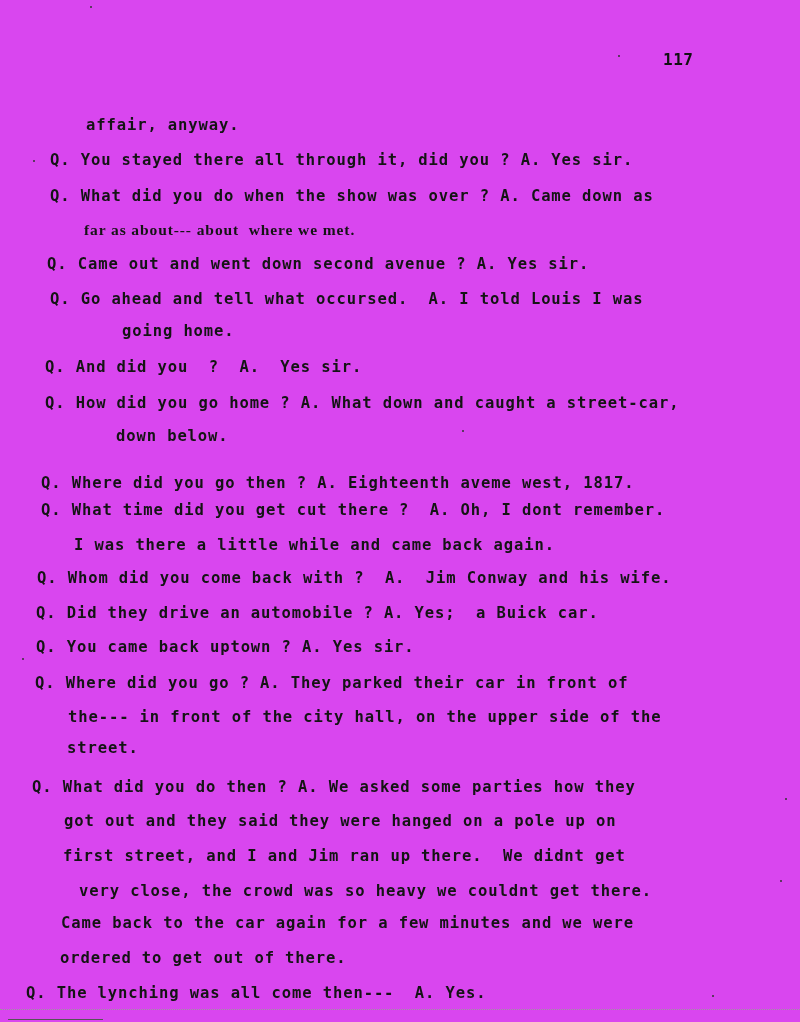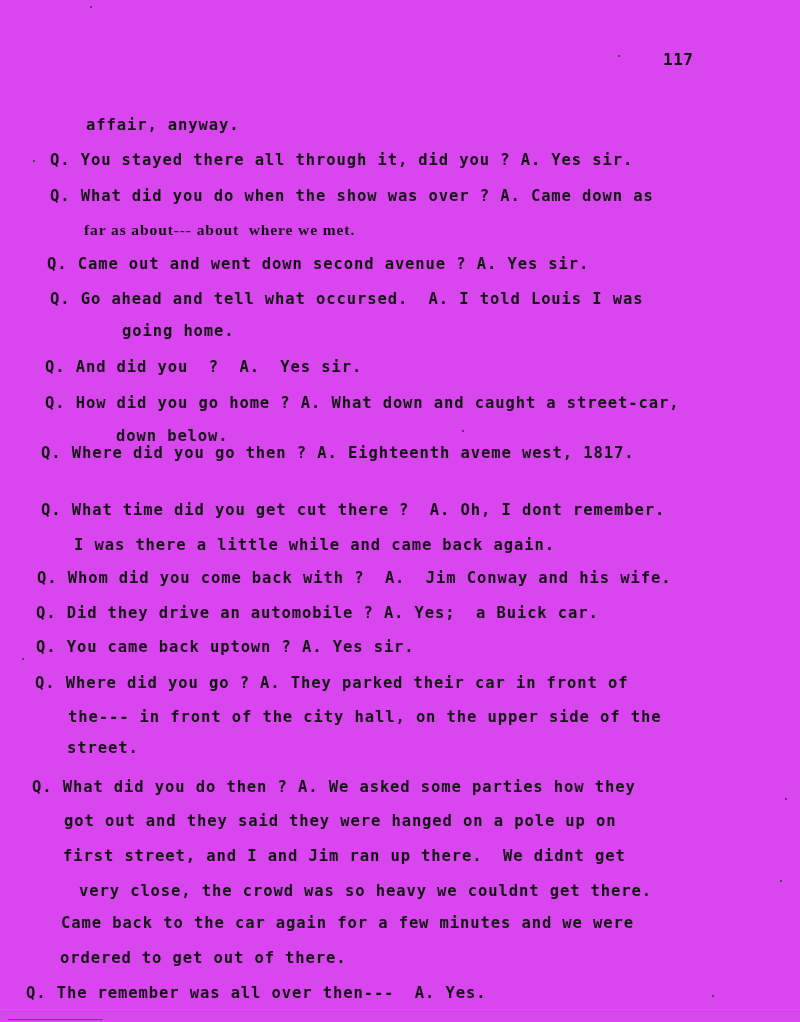--- a/index.html
+++ b/index.html
@@ -71,36 +71,36 @@
     <div class="line" style="left:86px;top:115px;text-align:center;">affair, anyway.</div>
     <div class="line" style="left:50px;top:150px;">Q. You stayed there all through it, did you ? A. Yes sir.</div>
     <div class="line" style="left:50px;top:186px;">Q. What did you do when the show was over ? A. Came down as</div>
     <div class="line" style="left:84px;top:220px;font-family:Liberation Serif, serif;">far as about--- about  where we met.</div>
     <div class="line" style="left:47px;top:254px;">Q. Came out and went down second avenue ? A. Yes sir.</div>
     <div class="line" style="left:50px;top:289px;">Q. Go ahead and tell what occursed.  A. I told Louis I was</div>
     <div class="line" style="left:78px;top:321px;margin-left:44px;">going home.</div>
     <div class="line" style="left:45px;top:357px;">Q. And did you  ?  A.  Yes sir.</div>
     <div class="line" style="left:45px;top:393px;">Q. How did you go home ? A. What down and caught a street-car,</div>
     <div class="line" style="left:76px;top:426px;margin-left:40px;">down below.</div>
-    <div class="line" style="left:41px;top:443px;">Q. Where did you go then ? A. Eighteenth aveme west, 1817.</div>
+    <div class="line" style="left:41px;top:473px;">Q. Where did you go then ? A. Eighteenth aveme west, 1817.</div>
     <div class="line" style="left:41px;top:500px;">Q. What time did you get cut there ?  A. Oh, I dont remember.</div>
     <div class="line" style="left:74px;top:535px;">I was there a little while and came back again.</div>
     <div class="line" style="left:37px;top:568px;">Q. Whom did you come back with ?  A.  Jim Conway and his wife.</div>
     <div class="line" style="left:36px;top:603px;">Q. Did they drive an automobile ? A. Yes;  a Buick car.</div>
     <div class="line" style="left:36px;top:637px;">Q. You came back uptown ? A. Yes sir.</div>
     <div class="line" style="left:35px;top:673px;">Q. Where did you go ? A. They parked their car in front of</div>
     <div class="line" style="left:68px;top:707px;">the--- in front of the city hall, on the upper side of the</div>
     <div class="line" style="left:67px;top:738px;">street.</div>
     <div class="line" style="left:32px;top:777px;">Q. What did you do then ? A. We asked some parties how they</div>
     <div class="line" style="left:64px;top:811px;">got out and they said they were hanged on a pole up on</div>
     <div class="line" style="left:63px;top:846px;">first street, and I and Jim ran up there.  We didnt get</div>
     <div class="line" style="left:63px;top:881px;margin-left:16px;">very close, the crowd was so heavy we couldnt get there.</div>
     <div class="line" style="left:61px;top:913px;">Came back to the car again for a few minutes and we were</div>
     <div class="line" style="left:60px;top:948px;">ordered to get out of there.</div>
-    <div class="line" style="left:26px;top:983px;">Q. The remember was all over then---  A. Yes.</div>
+    <div class="line" style="left:26px;top:983px;">Q. The lynching was all come then---  A. Yes.</div>
   </div>
 
   <span class="speck" style="left:90px;top:6px;"></span>
   <span class="speck" style="left:618px;top:55px;"></span>
   <span class="speck" style="left:33px;top:160px;"></span>
   <span class="speck" style="left:462px;top:430px;"></span>
   <span class="speck" style="left:22px;top:658px;"></span>
   <span class="speck" style="left:785px;top:798px;"></span>
   <span class="speck" style="left:780px;top:880px;"></span>
   <span class="speck" style="left:712px;top:995px;"></span>

